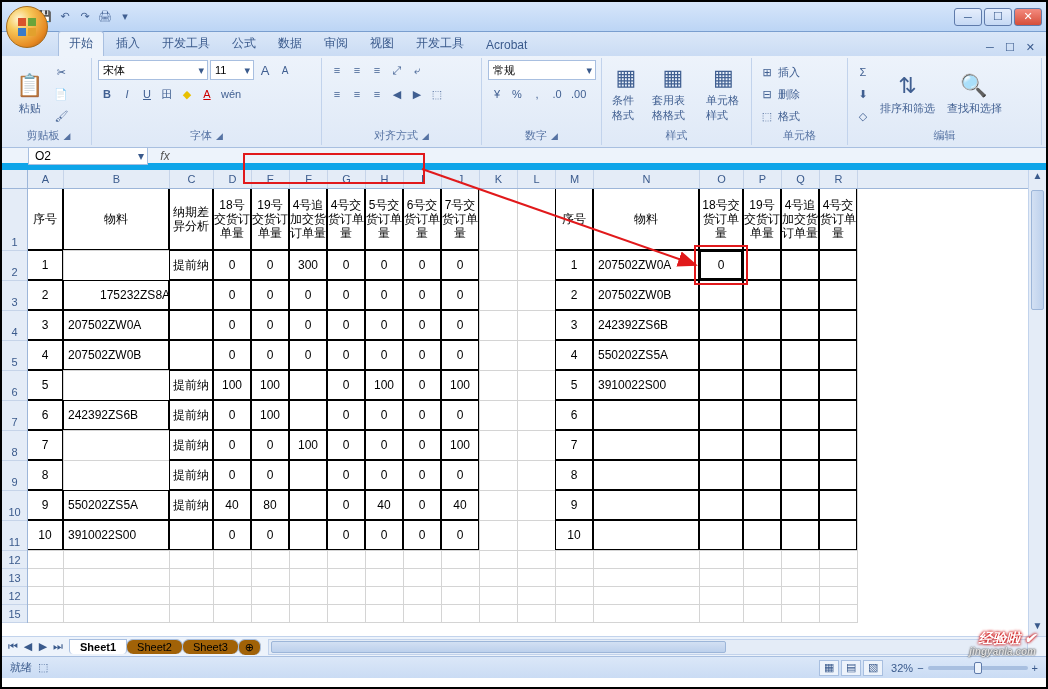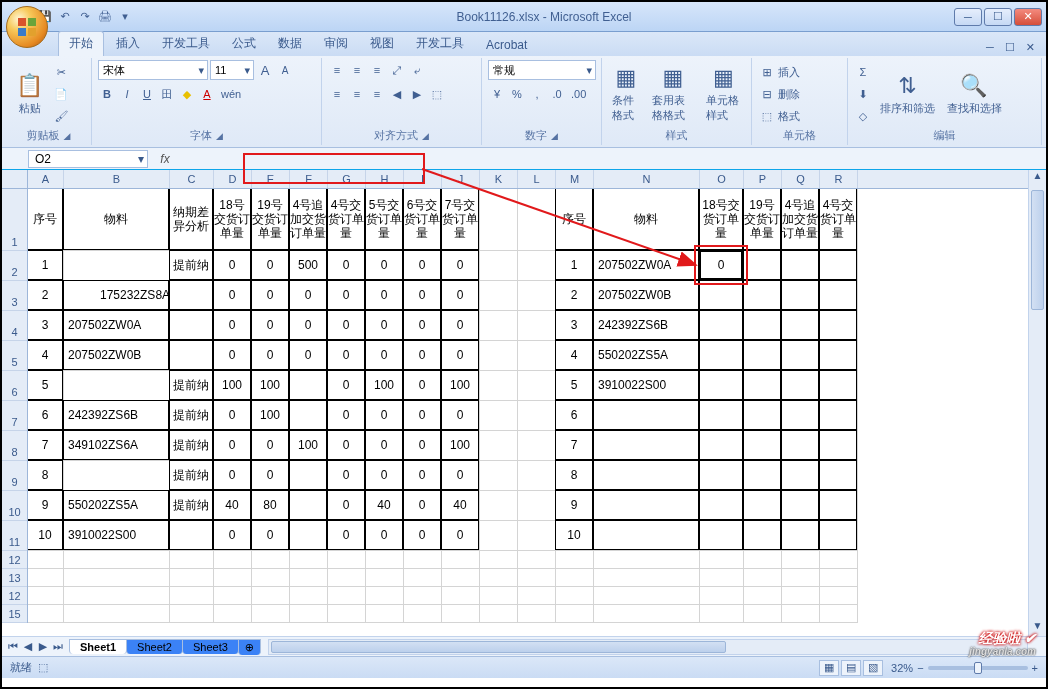--- a/index.html
+++ b/index.html
@@ -37,21 +37,21 @@
 .bigbtn .lbl{font-size:11px;}
 
 .btnrow { display:flex; gap:2px; align-items:center; }
 .smallbtn { min-width:18px; height:20px; border:1px solid transparent; display:flex; align-items:center; justify-content:center; font-size:11px; padding:0 2px; cursor:pointer; }
 .combo { display:flex; align-items:center; border:1px solid #a8bfe0; background:#fff; height:20px; font-size:11px; }
 .combo input { border:none; outline:none; font-size:11px; padding:0 4px; height:18px; width:100%; }
 .combo .dd{padding:0 3px; color:#3a5a8c; cursor:pointer;}
 .col2{display:flex;flex-direction:column;gap:2px;}
 
 
-.fbar { height:22px; display:flex; align-items:center; border-bottom:1px solid #0ea5e9; background:#edf3fb; font-size:12px; }
+.fbar { height:22px; display:flex; align-items:center; border-bottom:7px solid #0ea5e9; background:#edf3fb; font-size:12px; }
 .namebox { width:120px; border:1px solid #a8bfe0; background:#fff; height:18px; margin-left:26px; display:flex; align-items:center; }
 .namebox input{border:none;outline:none;width:100%;padding:0 6px;font-size:12px;}
 .fx-ico { width:18px; text-align:center; cursor:pointer; font-style:italic; color:#555; margin-left:8px; }
 .formula-input { flex:1; border:1px solid #a8bfe0; background:#fff; height:18px; margin-left:4px; margin-right:14px; display:flex; align-items:center; }
 .formula-input input{border:none;outline:none;width:100%;padding:0 6px;font-size:12px;font-family:"SimSun",monospace;}
 .fbar-highlight { position:absolute; border:2px solid #e1191b; left:241px; top:151px; width:182px; height:31px; pointer-events:none; z-index:10; }
 
 
 .sheet-area { position:relative; height:466px; display:flex; background:#fff; }
 .corner { width:26px; height:19px; background:#e4ecf7; border-right:1px solid #9db6d9; border-bottom:1px solid #9db6d9; }
@@ -76,21 +76,21 @@
 .sel-cell { position:absolute; border:3px solid #000; pointer-events:none; z-index:8; }
 .sel-highlight { position:absolute; border:2px solid #e1191b; pointer-events:none; z-index:9; }
 .arrow-svg { position:absolute; pointer-events:none; z-index:9; }
 
 
 .sheettabs { height:20px; background:#edf3fb; border-top:1px solid #c2d3ec; display:flex; align-items:center; font-size:11px; }
 .stnav { display:flex; padding:0 4px; gap:1px; }
 .stnav span{width:14px;text-align:center;cursor:pointer;color:#3a5a8c;}
 .stab { padding:1px 10px; background:#fff; border:1px solid #a8bfe0; border-bottom:none; border-radius:0 0 4px 4px; margin-right:-1px; cursor:pointer; }
 .stab.active { background:#fff; font-weight:bold; }
-.stab:not(.active){background:#3b82f6;}
+.stab:not(.active){background:#a16207;border-radius:7px;}
 .hscroll { flex:1; height:16px; margin:0 18px 0 8px; background:#e4ecf7; border:1px solid #c2d3ec; position:relative; }
 .hscroll .thumb{position:absolute;top:1px;bottom:1px;left:2px;width:60%;background:linear-gradient(#d3e0f3,#bcd0ec);border:1px solid #9db6d9;border-radius:2px;}
 
 
 .status { height:22px; background:linear-gradient(#dbe7f8,#cadcf4); border-top:1px solid #a8bfe0; display:flex; align-items:center; font-size:11px; color:#3a5a8c; padding:0 8px; }
 .status .views{margin-left:auto;display:flex;gap:2px;}
 .status .views span{width:20px;height:16px;border:1px solid #a8bfe0;background:#edf3fb;display:flex;align-items:center;justify-content:center;cursor:pointer;}
 .zoom { display:flex; align-items:center; gap:4px; margin-left:8px; }
 .zoom .slider{width:100px;height:4px;background:#a8bfe0;position:relative;border-radius:2px;}
 .zoom .slider .th{position:absolute;width:8px;height:12px;background:#edf3fb;border:1px solid #5f7bab;top:-4px;left:46px;border-radius:2px;}
@@ -102,21 +102,20 @@
 <body>
 
 <div class="titlebar">
   <div class="qat">
     <span class="qat-ico">💾</span>
     <span class="qat-ico">↶</span>
     <span class="qat-ico">↷</span>
     <span class="qat-ico">🖨</span>
     <span class="qat-ico">▾</span>
   </div>
-  <div class="titlebar-title">Book11126.xlsx - Microsoft Excel</div>
   <div class="winbtns">
     <div class="winbtn min">─</div>
     <div class="winbtn max">☐</div>
     <div class="winbtn close">✕</div>
   </div>
 </div>
 
 <div class="orb">
   <svg viewBox="0 0 24 24">
       <rect x="3" y="3" width="8" height="8" fill="#d9532c"></rect>
@@ -631,21 +630,21 @@
       <div class="cell bordered hdr" style="left: 566px; top: 0px; width: 106px; height: 62px; position: absolute;">物料</div>
       <div class="cell bordered hdr" style="left: 672px; top: 0px; width: 44px; height: 62px; position: absolute;">18号交货订单量</div>
       <div class="cell bordered hdr" style="left: 716px; top: 0px; width: 38px; height: 62px; position: absolute;">19号交货订单量</div>
       <div class="cell bordered hdr" style="left: 754px; top: 0px; width: 38px; height: 62px; position: absolute;">4号追加交货订单量</div>
       <div class="cell bordered hdr" style="left: 792px; top: 0px; width: 38px; height: 62px; position: absolute;">4号交货订单量</div>
       <div class="cell bordered" style="left: 0px; top: 62px; width: 36px; height: 30px; position: absolute;">1</div>
       <div class="cell bordered left" style="left: 36px; top: 62px; width: 129px; height: 30px; position: absolute; margin-top: 32px;">165582ZS6A</div>
       <div class="cell bordered" style="left: 142px; top: 62px; width: 44px; height: 30px; position: absolute;">提前纳</div>
       <div class="cell bordered" style="left: 186px; top: 62px; width: 38px; height: 30px; position: absolute;">0</div>
       <div class="cell bordered" style="left: 224px; top: 62px; width: 38px; height: 30px; position: absolute;">0</div>
-      <div class="cell bordered" style="left: 262px; top: 62px; width: 38px; height: 30px; position: absolute;">500</div>
+      <div class="cell bordered" style="left: 262px; top: 62px; width: 38px; height: 30px; position: absolute;">300</div>
       <div class="cell bordered" style="left: 300px; top: 62px; width: 38px; height: 30px; position: absolute;">0</div>
       <div class="cell bordered" style="left: 338px; top: 62px; width: 38px; height: 30px; position: absolute;">0</div>
       <div class="cell bordered" style="left: 376px; top: 62px; width: 38px; height: 30px; position: absolute;">0</div>
       <div class="cell bordered" style="left: 414px; top: 62px; width: 38px; height: 30px; position: absolute;">0</div>
       <div class="cell bordered" style="left: 0px; top: 92px; width: 36px; height: 30px; position: absolute;">2</div>
       <div class="cell bordered left" style="left: 36px; top: 92px; width: 106px; height: 30px; position: absolute; padding-left: 36px;">175232ZS8A</div>
       <div class="cell bordered" style="left: 142px; top: 92px; width: 44px; height: 30px; position: absolute;"></div>
       <div class="cell bordered" style="left: 186px; top: 92px; width: 38px; height: 30px; position: absolute;">0</div>
       <div class="cell bordered" style="left: 224px; top: 92px; width: 38px; height: 30px; position: absolute;">0</div>
       <div class="cell bordered" style="left: 262px; top: 92px; width: 38px; height: 30px; position: absolute;">0</div>
@@ -686,21 +685,20 @@
       <div class="cell bordered left" style="left: 36px; top: 212px; width: 106px; height: 30px; position: absolute;">242392ZS6B</div>
       <div class="cell bordered" style="left: 142px; top: 212px; width: 44px; height: 30px; position: absolute;">提前纳</div>
       <div class="cell bordered" style="left: 186px; top: 212px; width: 38px; height: 30px; position: absolute;">0</div>
       <div class="cell bordered" style="left: 224px; top: 212px; width: 38px; height: 30px; position: absolute;">100</div>
       <div class="cell bordered" style="left: 262px; top: 212px; width: 38px; height: 30px; position: absolute;"></div>
       <div class="cell bordered" style="left: 300px; top: 212px; width: 38px; height: 30px; position: absolute;">0</div>
       <div class="cell bordered" style="left: 338px; top: 212px; width: 38px; height: 30px; position: absolute;">0</div>
       <div class="cell bordered" style="left: 376px; top: 212px; width: 38px; height: 30px; position: absolute;">0</div>
       <div class="cell bordered" style="left: 414px; top: 212px; width: 38px; height: 30px; position: absolute;">0</div>
       <div class="cell bordered" style="left: 0px; top: 242px; width: 36px; height: 30px; position: absolute;">7</div>
-      <div class="cell bordered left" style="left: 36px; top: 242px; width: 106px; height: 30px; position: absolute;">349102ZS6A</div>
       <div class="cell bordered" style="left: 142px; top: 242px; width: 44px; height: 30px; position: absolute;">提前纳</div>
       <div class="cell bordered" style="left: 186px; top: 242px; width: 38px; height: 30px; position: absolute;">0</div>
       <div class="cell bordered" style="left: 224px; top: 242px; width: 38px; height: 30px; position: absolute;">0</div>
       <div class="cell bordered" style="left: 262px; top: 242px; width: 38px; height: 30px; position: absolute;">100</div>
       <div class="cell bordered" style="left: 300px; top: 242px; width: 38px; height: 30px; position: absolute;">0</div>
       <div class="cell bordered" style="left: 338px; top: 242px; width: 38px; height: 30px; position: absolute;">0</div>
       <div class="cell bordered" style="left: 376px; top: 242px; width: 38px; height: 30px; position: absolute;">0</div>
       <div class="cell bordered" style="left: 414px; top: 242px; width: 38px; height: 30px; position: absolute;">100</div>
       <div class="cell bordered" style="left: 0px; top: 272px; width: 36px; height: 30px; position: absolute;">8</div>
       <div class="cell bordered" style="left: 142px; top: 272px; width: 44px; height: 30px; position: absolute;">提前纳</div>

